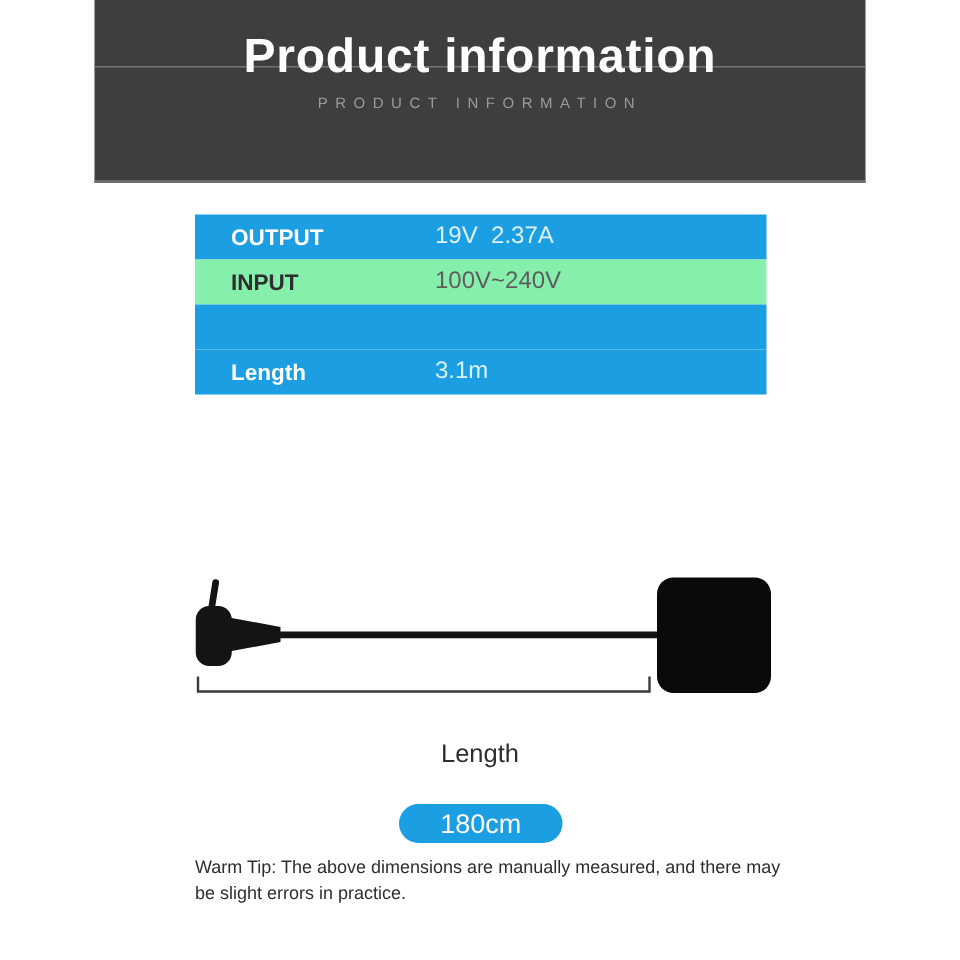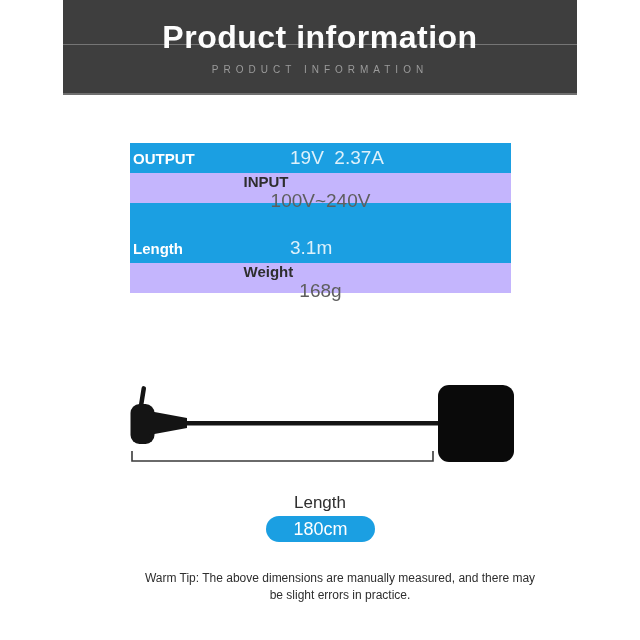--- a/index.html
+++ b/index.html
@@ -8,21 +8,21 @@
     background: #ffffff;
     font-family: "Liberation Sans", sans-serif;
     position: relative;
     overflow: hidden;
   }
 
   
   .header {
     position: absolute;
     left: 63px; top: 0;
-    width: 514px; height: 95px;
+    width: 514px; height: 122px;
     background: #3e3e3e;
     border-bottom: 2px solid #6f6f6f;
   }
   .header-rule {
     position: absolute;
     left: 0; top: 44px;
     width: 100%; height: 1px;
     background: #757575;
   }
   .header-title {
@@ -53,30 +53,30 @@
     position: absolute;
     left: 130px; top: 143px;
     width: 381px;
   }
   .spec-row {
     display: flex;
     align-items: center;
     height: 30px;
   }
   .spec-row.blue { background: #1b9fe2; }
-  .spec-row.white { background: #c4b5fd; flex-direction: column; }
+  .spec-row.white { background: #86efac; }
   .spec-label {
     width: 160px;
-    padding-left: 3px;
+    padding-left: 24px;
     font-size: 15px;
     font-weight: 700;
     white-space: pre;
   }
   .spec-value {
-    font-size: 19px;
+    font-size: 16px;
     font-weight: 400;
     white-space: pre;
   }
   .spec-row.blue .spec-label { color: #ffffff; }
   .spec-row.blue .spec-value { color: rgba(255,255,255,0.85); }
   .spec-row.white .spec-label { color: #2e2e2e; }
   .spec-row.white .spec-value { color: #5e5e5e; text-align: right; }
 
   
   .illustration {
@@ -90,42 +90,41 @@
     position: absolute;
     left: 0; top: 493px;
     width: 100%;
     text-align: center;
     color: #2e2e2e;
     font-size: 17px;
     font-weight: 500;
   }
   .length-pill {
     position: absolute;
-    left: 266px; top: 516px;
+    left: 266px; top: 536px;
     width: 109px; height: 26px;
     background: #1b9fe2;
     border-radius: 13px;
     display: flex;
     align-items: center;
     justify-content: center;
     color: #ffffff;
     font-size: 18px;
     font-weight: 400;
   }
 
   
   .warm-tip {
     position: absolute;
     left: 130px; top: 570px;
     width: 420px;
     color: #2e2e2e;
     font-size: 12px;
     line-height: 17px;
     font-weight: 400;
-    text-align: center;
   }
 </style>
 </head>
 <body>
 
 <div class="header">
   <div class="header-rule"></div>
   <div class="header-title">Product information</div>
   <div class="header-subtitle">PRODUCT INFORMATION</div>
 </div>
@@ -137,24 +136,20 @@
   </div>
   <div class="spec-row white">
     <div class="spec-label">INPUT</div>
     <div class="spec-value">100V~240V</div>
   </div>
   <div class="spec-row blue">
   </div>
   <div class="spec-row blue">
     <div class="spec-label">Length</div>
     <div class="spec-value">3.1m</div>
-  </div>
-  <div class="spec-row white">
-    <div class="spec-label">Weight</div>
-    <div class="spec-value">168g</div>
   </div>
 </div>
 
 <svg class="illustration" viewBox="0 0 395 90" xmlns="http://www.w3.org/2000/svg">
 
   <rect x="15" y="6" width="4.5" height="24" rx="2.2" fill="#141414" transform="rotate(9 17.2 18)"></rect>
 
   <rect x="5.5" y="24" width="24" height="40" rx="9" fill="#141414"></rect>
 
   <polygon points="24,31 62,38 62,48 24,55" fill="#141414"></polygon>

